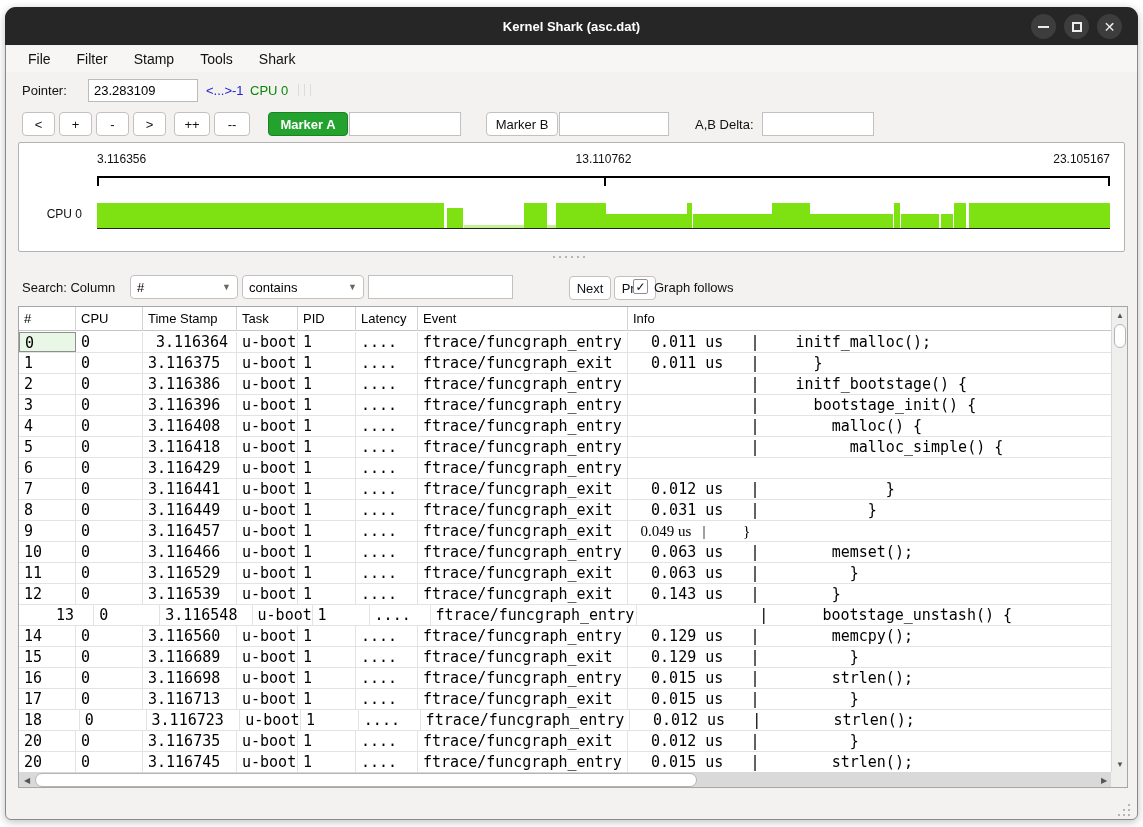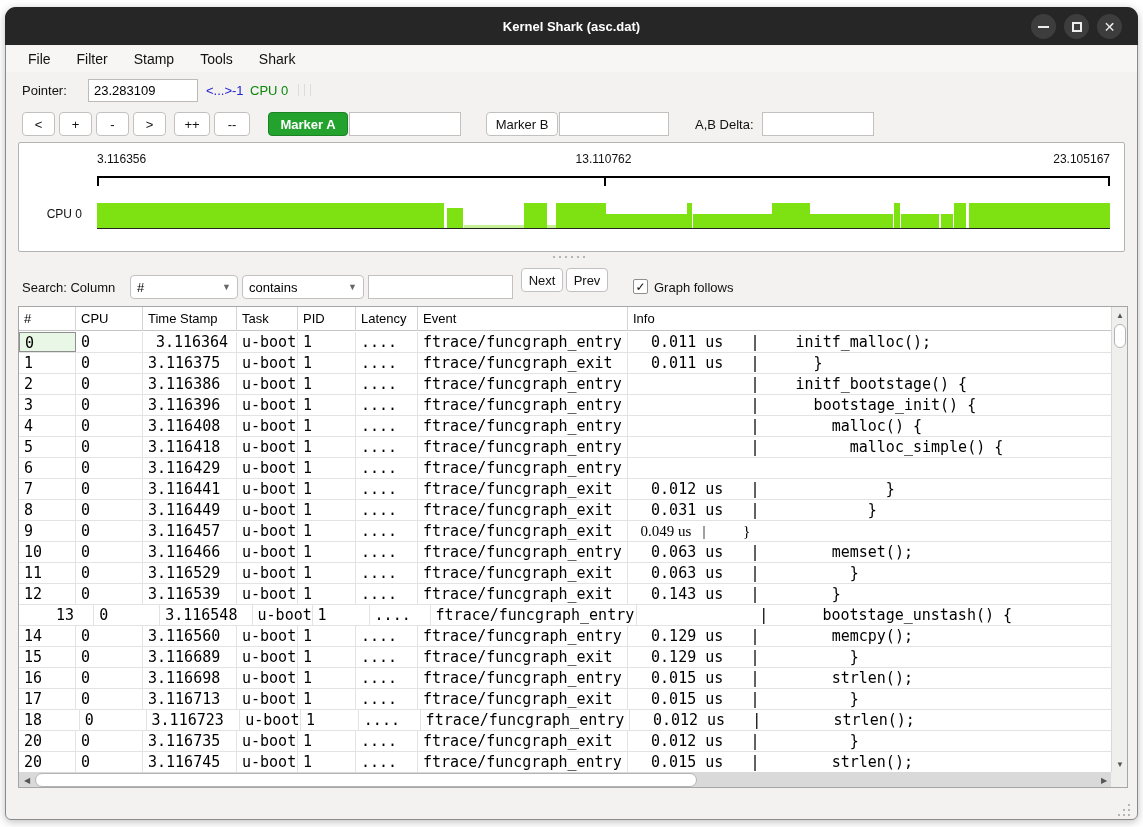--- a/index.html
+++ b/index.html
@@ -53,21 +53,21 @@
 
   
   .splitter-dots { left:553px; top:256px; display:flex; gap:4px; }
   .splitter-dots i { width:2px; height:2px; background:#b5b5b5; display:block; }
 
   
   .search-label { left:22px; top:280px; }
   .select { position:absolute; top:275px; height:24px; background:#fff; border:1px solid #c3c1bf; border-radius:4px;
             font-size:13px; display:flex; align-items:center; padding:0 6px; cursor:pointer; }
   .select .arrow { position:absolute; right:6px; color:#666; font-size:9px; }
-  .next-prev { top:268px; }
+  .next-prev { top:276px;margin-left:48px; }
   .chk { left:633px; top:279px; width:15px; height:15px; background:#fff; border:1px solid #8f8f8f; border-radius:2px;
          display:flex; align-items:center; justify-content:center; font-size:12px; color:#111; cursor:pointer; }
   .chk-label { left:654px; top:280px; }
 
   
   .tableframe { left:18px; top:306px; width:1110px; height:482px; background:#fff; border:1px solid #a6a6a6; overflow:hidden; }
   .thead { position:absolute; left:0; top:0; width:1093px; height:24px; background:#fff; border-bottom:1px solid #c6c6c6; display:flex; }
   .th { font-size:13px; color:#000; padding:4px 0 0 5px; border-right:1px solid #d4d4d4; height:24px; overflow:hidden; }
   .tbody { position:absolute; left:0; top:25px; width:1093px; }
   .tr { display:flex; height:21px; border-bottom:1px solid #e3e3e3; background:#fff; }

